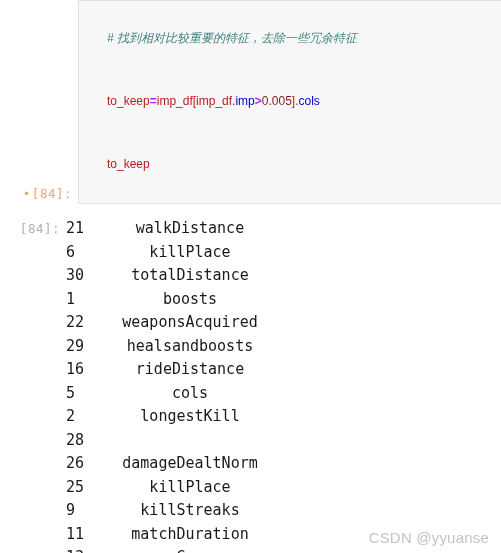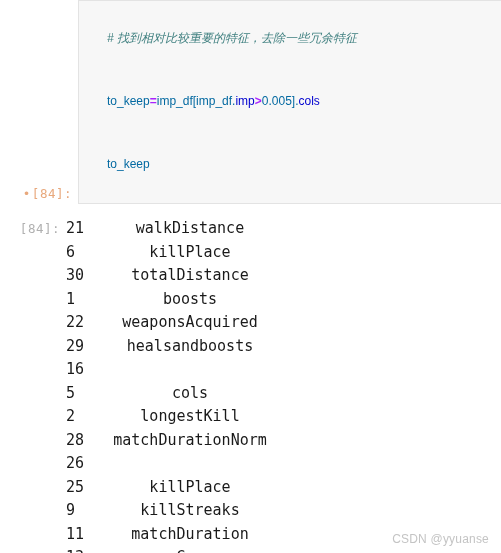--- a/index.html
+++ b/index.html
@@ -64,24 +64,24 @@
     font-style: italic;
   }
   .tok-op {
     color: #aa22ff;
     font-weight: bold;
   }
   .tok-attr {
     color: #0000cf;
   }
   .tok-num {
-    color: #0369a1;
+    color: #7f1d1d;
   }
   .tok-plain {
-    color: #0369a1;
+    color: #b91c1c;
   }
 
   
   .cell-output {
     display: flex;
     align-items: flex-start;
     width: 501px;
     padding-top: 13px;
   }
   .prompt-out {
@@ -116,21 +116,21 @@
     width: 188px;
     text-align: center;
   }
 
   
   .watermark {
     position: absolute;
     right: 12px;
     bottom: 7px;
     font-family: "Liberation Sans", sans-serif;
-    font-size: 12px;
+    font-size: 15px;
     color: #c4c4c4;
     letter-spacing: 0.2px;
     white-space: nowrap;
   }
 </style>
 </head>
 <body>
 
 <div class="cell-input">
 
@@ -176,35 +176,36 @@
     <div class="series-row">
       <span class="series-idx">22</span>
       <span class="series-val">weaponsAcquired</span>
     </div>
     <div class="series-row">
       <span class="series-idx">29</span>
       <span class="series-val">healsandboosts</span>
     </div>
     <div class="series-row">
       <span class="series-idx">16</span>
+      <span class="series-val">rideDistance</span>
     </div>
     <div class="series-row">
       <span class="series-idx">5</span>
       <span class="series-val">cols</span>
     </div>
     <div class="series-row">
       <span class="series-idx">2</span>
       <span class="series-val">longestKill</span>
     </div>
     <div class="series-row">
       <span class="series-idx">28</span>
-      <span class="series-val">matchDurationNorm</span>
     </div>
     <div class="series-row">
       <span class="series-idx">26</span>
+      <span class="series-val">damageDealtNorm</span>
     </div>
     <div class="series-row">
       <span class="series-idx">25</span>
       <span class="series-val">killPlace</span>
     </div>
     <div class="series-row">
       <span class="series-idx">9</span>
       <span class="series-val">killStreaks</span>
     </div>
     <div class="series-row">

